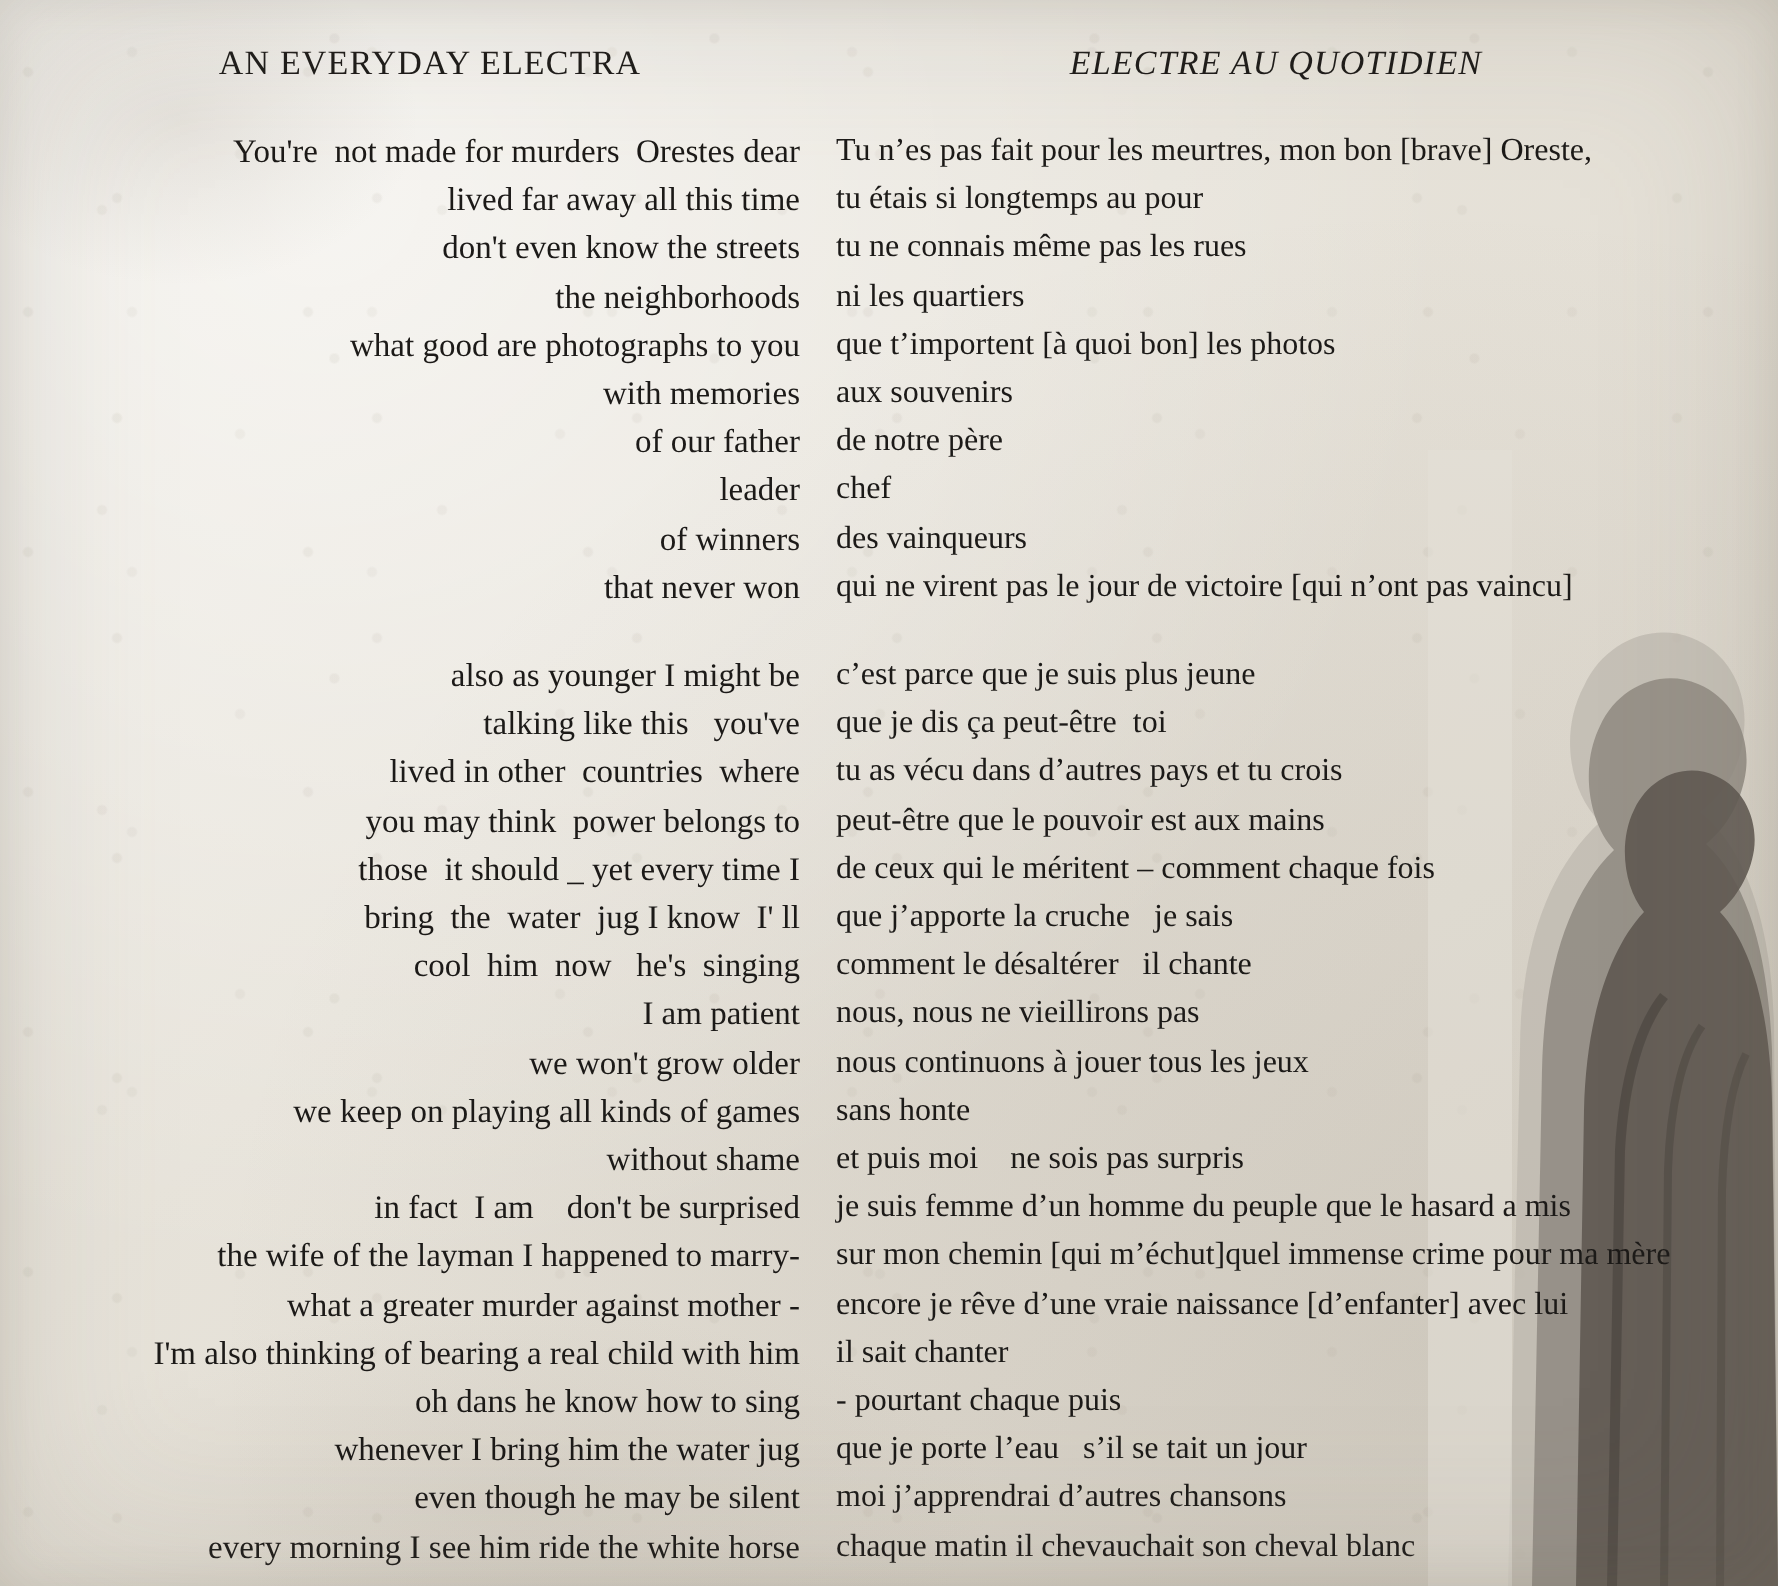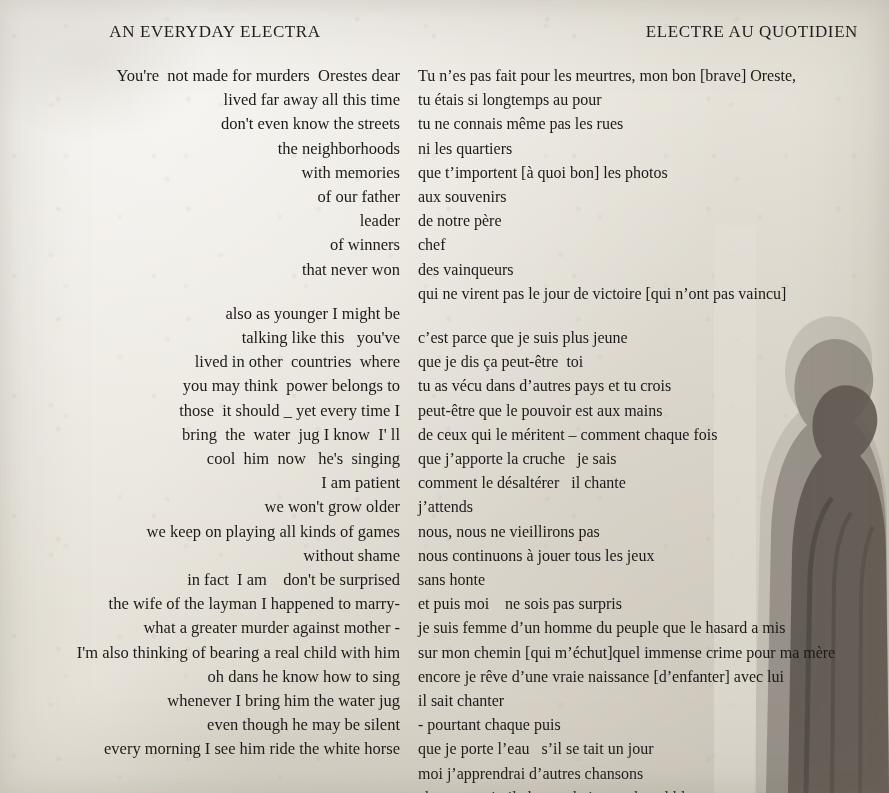--- a/index.html
+++ b/index.html
@@ -94,21 +94,22 @@
     font-size: 17px;
     letter-spacing: 0.6px;
     margin-bottom: 22px;
     white-space: pre;
   }
   .title-left {
     text-align: center;
     padding-right: 10px;
   }
   .title-right {
-    text-align: right;
+    text-align: center;
+    font-style: italic;
   }
   .stanza {
     margin-bottom: 20px;
   }
   .stanza:last-child { margin-bottom: 0; }
   .line {
     font-size: 16.5px;
     line-height: 24.2px;
     white-space: pre;
     font-family: Liberation Serif, serif;
@@ -146,20 +147,21 @@
   <div class="columns">
 
     <div class="col-left">
       <div class="title title-left">AN EVERYDAY ELECTRA</div>
 
       <div class="stanza">
         <div class="line">You're  not made for murders  Orestes dear</div>
         <div class="line">lived far away all this time</div>
         <div class="line">don't even know the streets</div>
         <div class="line">the neighborhoods</div>
+        <div class="line">what good are photographs to you</div>
         <div class="line">with memories</div>
         <div class="line">of our father</div>
         <div class="line">leader</div>
         <div class="line">of winners</div>
         <div class="line">that never won</div>
       </div>
 
       <div class="stanza">
         <div class="line">also as younger I might be</div>
         <div class="line">talking like this   you've</div>
@@ -201,21 +203,20 @@
       </div>
 
       <div class="stanza">
         <div class="line">c’est parce que je suis plus jeune</div>
         <div class="line">que je dis ça peut-être  toi</div>
         <div class="line">tu as vécu dans d’autres pays et tu crois</div>
         <div class="line">peut-être que le pouvoir est aux mains</div>
         <div class="line">de ceux qui le méritent – comment chaque fois</div>
         <div class="line">que j’apporte la cruche   je sais</div>
         <div class="line">comment le désaltérer   il chante</div>
-        <div class="line">j’attends</div>
         <div class="line">nous, nous ne vieillirons pas</div>
         <div class="line">nous continuons à jouer tous les jeux</div>
         <div class="line">sans honte</div>
         <div class="line">et puis moi    ne sois pas surpris</div>
         <div class="line">je suis femme d’un homme du peuple que le hasard a mis</div>
         <div class="line">sur mon chemin [qui m’échut]quel immense crime pour ma mère</div>
         <div class="line">encore je rêve d’une vraie naissance [d’enfanter] avec lui</div>
         <div class="line">il sait chanter</div>
         <div class="line">- pourtant chaque puis</div>
         <div class="line">que je porte l’eau   s’il se tait un jour</div>

